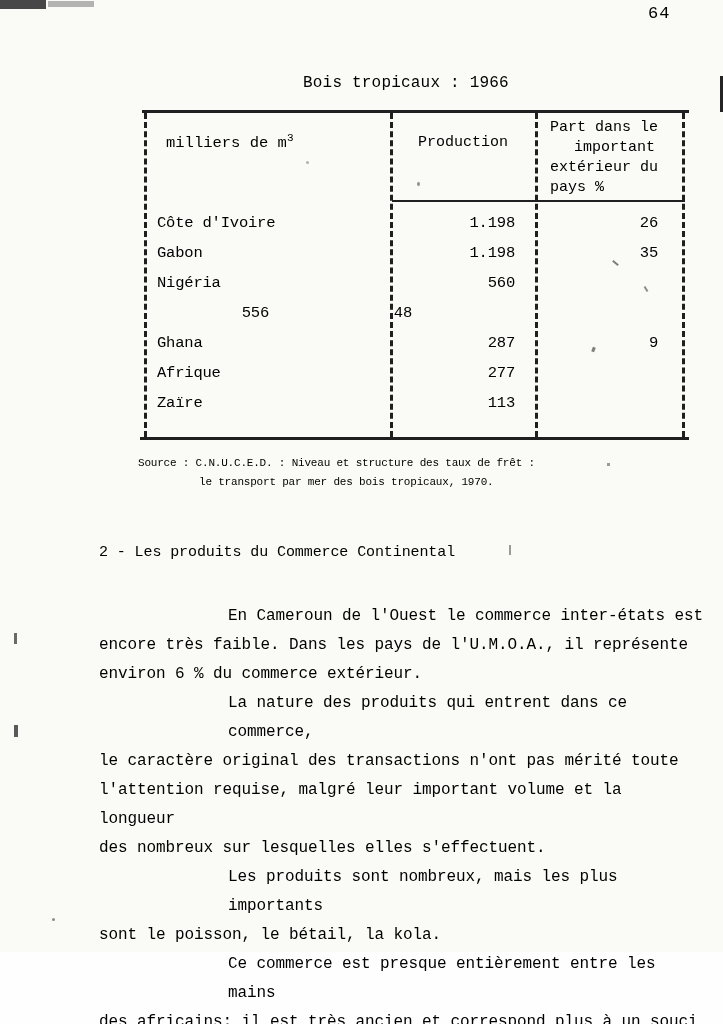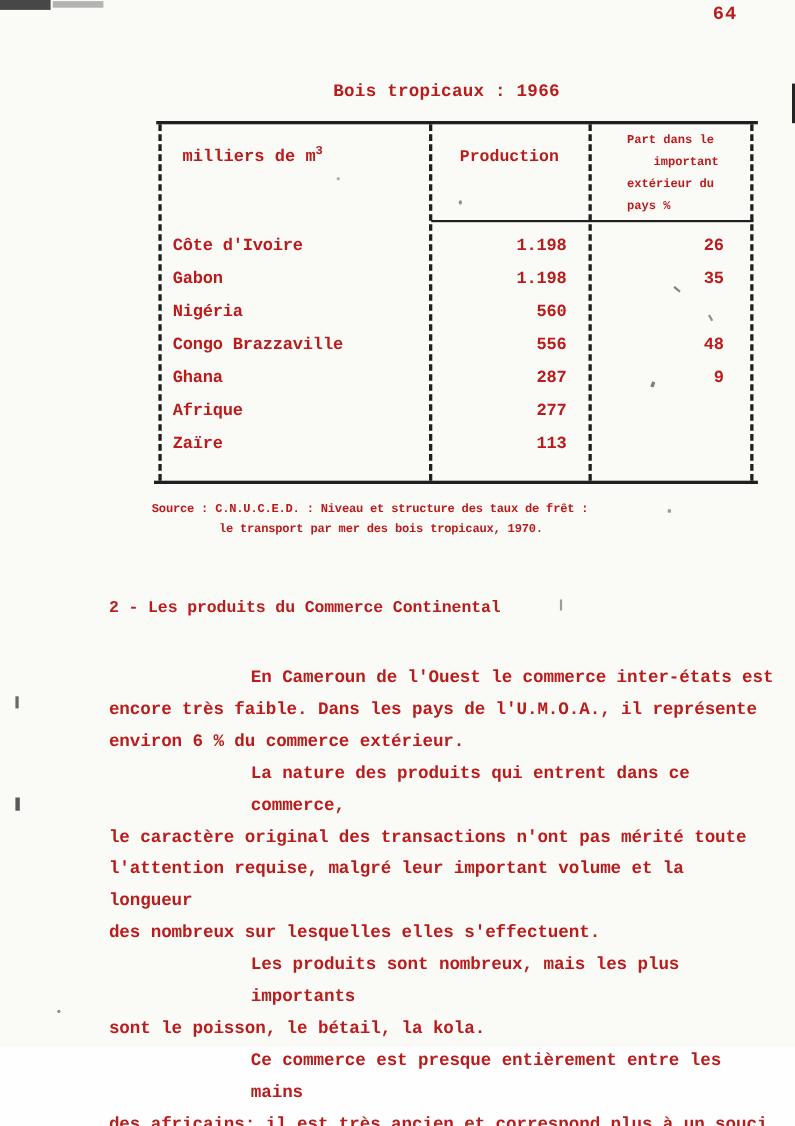--- a/index.html
+++ b/index.html
@@ -1,38 +1,38 @@
 <!DOCTYPE html>
 <html><head>
 <meta charset="utf-8">
 <style>
   html,body { margin:0; padding:0; background:#dddbd6; }
   .page {
     position:relative; width:723px; height:1024px; margin:0 auto;
     background:#fafaf6; overflow:hidden;
     font-family:"Liberation Mono","DejaVu Sans Mono",monospace;
-    font-weight:700; color:#b91c1c;
+    font-weight:400; color:#000000;
   }
   .bottom-band { position:absolute; left:0; top:952px; width:723px; height:72px; background:#fefefe; }
 
   .page-number { position:absolute; left:648px; top:4px; font-size:17px; letter-spacing:1px; }
   .doc-title   { position:absolute; left:303px; top:74px; font-size:16px; letter-spacing:0.2px; }
 
   
   .table-wrap { position:absolute; left:144px; top:110px; width:543px; height:330px; }
   .tb-top    { position:absolute; left:-2px; top:0;     width:547px; height:3px; background:#1f1f1f; }
   .tb-bottom { position:absolute; left:-4px; top:327px; width:549px; height:3px; background:#1f1f1f; }
   .vline { position:absolute; top:3px; bottom:3px; width:0; border-left:3px dashed #1f1f1f; }
   .vl-0 { left:0; } .vl-1 { left:246px; } .vl-2 { left:391px; } .vl-3 { left:538px; }
   .hsep  { position:absolute; left:248px; top:90px; width:293px; height:2px; background:#1f1f1f; }
 
   .h-col1 { position:absolute; left:22px;  top:22px; font-size:15.5px; }
   .h-col1 sup { font-size:11px; }
   .h-col2 { position:absolute; left:249px; top:24px; width:140px; text-align:center; font-size:15px; }
-  .h-col3 { position:absolute; left:406px; top:8px;  font-size:11px; line-height:20px;margin-left:20px; }
+  .h-col3 { position:absolute; left:406px; top:8px;  font-size:15px; line-height:20px; }
   .h-col3 .hl:nth-child(2) { padding-left:24px; }
 
   .rows { position:absolute; left:0; top:98px; width:100%; }
   .trow { display:flex; height:30px; align-items:center; font-size:15.5px; letter-spacing:-0.2px; }
   .tc { box-sizing:border-box; }
   .c1 { width:246px; padding-left:13px; }
   .c2 { width:145px; text-align:right; padding-right:20px; }
   .c3 { width:150px; text-align:right; padding-right:27px; }
 
   
@@ -112,21 +112,20 @@
           <div class="tc c1">Gabon</div>
           <div class="tc c2">1.198</div>
           <div class="tc c3">35</div>
         </div>
         <div class="trow">
           <div class="tc c1">Nigéria</div>
           <div class="tc c2">560</div>
           <div class="tc c3"></div>
         </div>
         <div class="trow">
-          <div class="tc c1">Congo Brazzaville</div>
           <div class="tc c2">556</div>
           <div class="tc c3">48</div>
         </div>
         <div class="trow">
           <div class="tc c1">Ghana</div>
           <div class="tc c2">287</div>
           <div class="tc c3">9</div>
         </div>
         <div class="trow">
           <div class="tc c1">Afrique</div>

